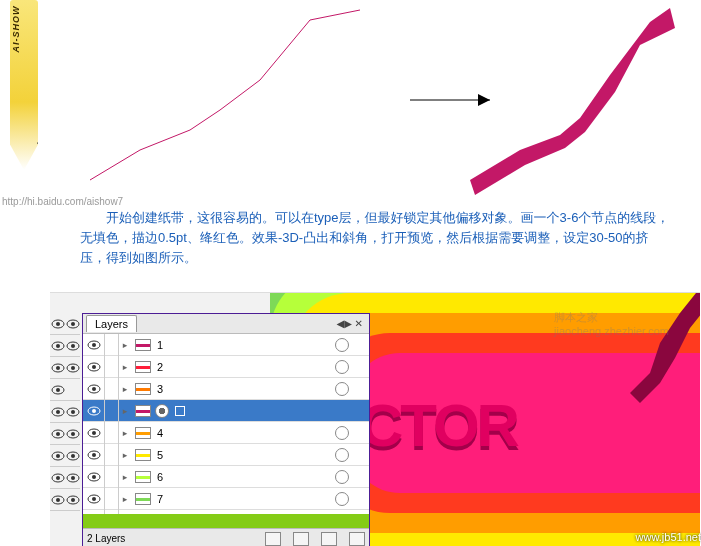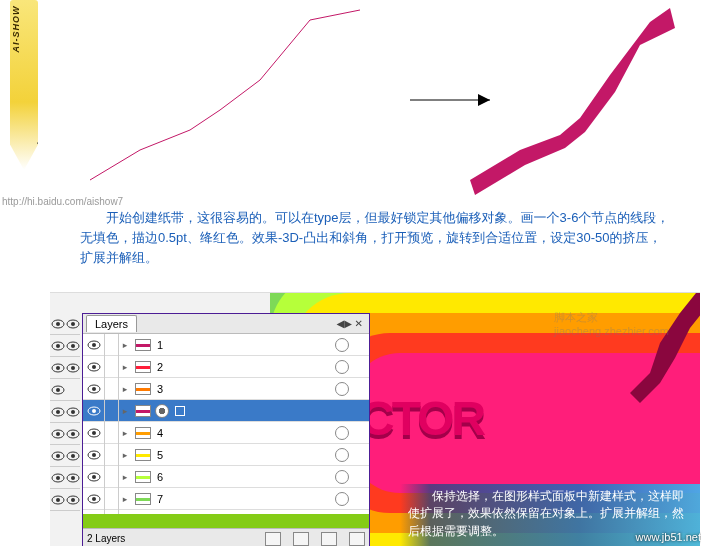--- a/index.html
+++ b/index.html
@@ -26,21 +26,21 @@
   .color-stage { position: absolute; right: 0; top: 0; bottom: 0; width: 430px; overflow: hidden; }
 
   
   .band { position: absolute; border-radius: 60px 0 0 60px; }
   .b1 { background: #7ed957; left: -20px; top: -40px; width: 520px; height: 340px; }
   .b2 { background: #b6ff3a; left: 0px; top: -20px; width: 520px; height: 300px; }
   .b3 { background: #ffe900; left: 20px; top: 0; width: 520px; height: 260px; }
   .b4 { background: #ff9d00; left: 40px; top: 20px; width: 520px; height: 220px; }
   .b5 { background: #ff3a1f; left: 60px; top: 40px; width: 520px; height: 180px; }
   .b6 { background: #ff1e7a; left: 80px; top: 60px; width: 520px; height: 140px; border-radius: 50px 0 0 50px; }
-  .ctor { position: absolute; left: 90px; top: 98px; font-size: 48px; font-weight: 900; letter-spacing: -3px; color: #e00060; text-shadow: 0 4px 0 #a3004a; font-family: Arial Black, Arial, sans-serif; text-align: right; }
+  .ctor { position: absolute; left: 90px; top: 98px; font-size: 60px; font-weight: 900; letter-spacing: -3px; color: #e00060; text-shadow: 0 4px 0 #a3004a; font-family: Arial Black, Arial, sans-serif; text-align: right; }
   .ribbon3d { position: absolute; left: 330px; top: -10px; }
 
   
   .caption { position: absolute; right: 0; bottom: 0; width: 300px; color: #fff; font-size: 12px; line-height: 1.45; text-align: left; padding: 4px 8px 6px 8px; background: linear-gradient(90deg, rgba(22,70,130,0.0) 0%, rgba(22,70,130,0.7) 10%, rgba(30,110,190,0.85) 60%, rgba(60,180,240,0.9) 100%); text-indent: 2em; }
 
   
   .watermark1 { position: absolute; right: 32px; top: 310px; color: rgba(120,120,120,0.35); font-size: 11px; writing-mode: horizontal-tb; }
   .watermark2 { position: absolute; right: 0; bottom: 2px; color: #fff; font-size: 11px; text-align: right; line-height: 1.2; text-shadow: 0 0 3px #000; }
 
   
@@ -87,21 +87,21 @@
 
     <polyline class="thin-path" points="20,180 70,150 120,130 150,110 190,80 240,20 290,10"></polyline>
 
     <line class="arrow" x1="340" y1="100" x2="420" y2="100"></line>
     <polygon points="420,100 408,94 408,106" fill="#000"></polygon>
 
     <polygon class="thick-path" points="400,180 450,150 490,135 510,118 540,75 580,22 600,8 605,28 570,45 545,92 515,132 495,148 455,165 405,195"></polygon>
   </svg>
 </div>
 
-<p class="body-text">开始创建纸带，这很容易的。可以在type层，但最好锁定其他偏移对象。画一个3-6个节点的线段，无填色，描边0.5pt、绛红色。效果-3D-凸出和斜角，打开预览，旋转到合适位置，设定30-50的挤压，扩展并解组。</p>
+<p class="body-text">开始创建纸带，这很容易的。可以在type层，但最好锁定其他偏移对象。画一个3-6个节点的线段，无填色，描边0.5pt、绛红色。效果-3D-凸出和斜角，打开预览，然后根据需要调整，设定30-50的挤压，得到如图所示。</p>
 
 <div class="lower">
 
   <div class="color-stage">
     <div class="band b1"></div>
     <div class="band b2"></div>
     <div class="band b3"></div>
     <div class="band b4"></div>
     <div class="band b5"></div>
     <div class="band b6"></div>
@@ -361,18 +361,17 @@
     <div class="panel-foot">
       <span>2 Layers</span>
       <span class="foot-spacer"></span>
       <span class="foot-icon"></span>
       <span class="foot-icon"></span>
       <span class="foot-icon"></span>
       <span class="foot-icon"></span>
     </div>
   </div>
 
-  <div class="caption">保持选择，在图形样式面板中新建样式，这样即使扩展了，效果依然保留在对象上。扩展并解组，然后根据需要调整。</div>
 </div>
 
 <div class="watermark1" style="white-space:pre;">脚本之家
 jiaocheng.zhezhier.com</div>
 <div class="watermark2">www.jb51.net</div>
 
 </body></html>

